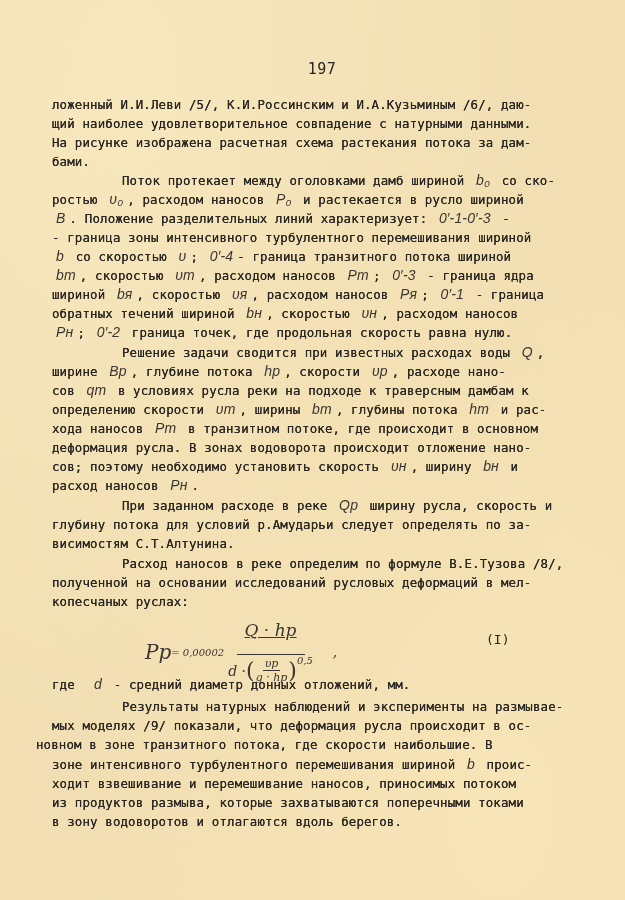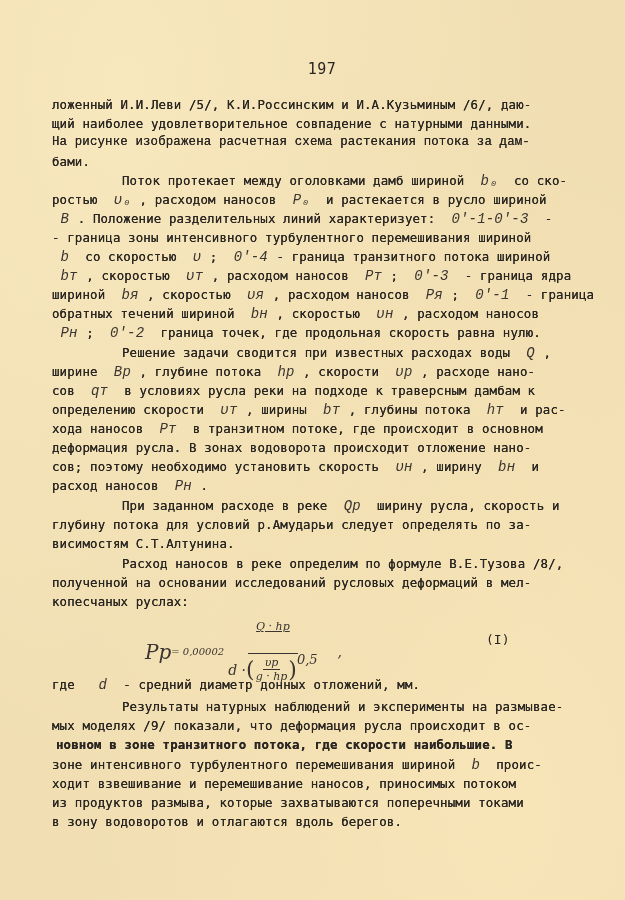--- a/index.html
+++ b/index.html
@@ -18,56 +18,56 @@
     position: absolute; top: 60px; left: 8px; width: 612px;
     text-align: center; font-size: 15px; letter-spacing: 0.5px; padding-left: 8px;
   }
   .line {
     position: absolute; left: 52px;
     font-size: 12.4px; line-height: 19px; white-space: pre;
     letter-spacing: 0.15px;
     text-shadow: 0 0 0.4px #2a2622;
   }
   .hw {
-    font-family: Liberation Mono, monospace;
+    font-family: Liberation Sans, sans-serif;
     font-style: italic; font-size: 14px; color: #3a3530;
     text-shadow: none;
   }
   .formula {
     position: absolute; top: 620px; left: 145px;
     display: flex; align-items: center;
     font-family: "DejaVu Serif", "Liberation Serif", serif;
     font-style: italic; color: #3a3530;
   }
   .formula .lhs { font-size: 20px; }
   .formula .coef { font-size: 10px; margin-right: 4px; }
   .frac { display: inline-flex; flex-direction: column; align-items: center; }
-  .frac .num { font-size: 11px; padding: 0 8px 20px; border-bottom: 1px solid #3a3530; text-decoration: underline; }
+  .frac .num { font-size: 17px; padding: 0 8px 14px; border-bottom: 1px solid #3a3530; text-decoration: underline; }
   .frac .den { font-size: 14px; padding-top: 2px; display: flex; align-items: center; }
   .inner-frac { display: inline-flex; flex-direction: column; align-items: center; font-size: 11px; margin: 0 1px; }
   .inner-frac .n { border-bottom: 1px solid #3a3530; padding: 0 2px; }
   .paren { font-size: 22px; font-style: normal; }
-  .exp { font-size: 13px; vertical-align: super; position: relative; top: -10px; }
+  .exp { font-size: 10px; vertical-align: super; position: relative; top: -10px; }
   .comma { margin-left: 20px; font-size: 14px; }
   .eqnum {
     position: absolute; top: 632px; left: 486px;
     font-family: "DejaVu Sans Mono", "Liberation Mono", monospace;
     font-size: 13px; color: #2a2622;
   }
 </style>
 </head>
 <body>
 
 <div>
   <div class="page-number">197</div>
 
   <div id="body-lines">
       <div class="line" style="top: 95px; left: 52px;">ложенный И.И.Леви /5/, К.И.Россинским и И.А.Кузьминым /6/, даю-</div>
       <div class="line" style="top: 114px; left: 52px;">щий наиболее удовлетворительное совпадение с натурными данными.</div>
-      <div class="line" style="top: 133px; left: 52px; font-family: Liberation Mono, monospace;">На рисунке изображена расчетная схема растекания потока за дам-</div>
+      <div class="line" style="top: 133px; left: 52px;">На рисунке изображена расчетная схема растекания потока за дам-</div>
       <div class="line" style="top: 152px; left: 52px;">бами.</div>
       <div class="line" style="top: 171px; left: 122px;">Поток протекает между оголовками дамб шириной <span class="hw"> b₀ </span> со ско-</div>
       <div class="line" style="top: 190px; left: 52px;">ростью <span class="hw"> υ₀ </span>, расходом наносов <span class="hw"> P₀ </span> и растекается в русло шириной</div>
       <div class="line" style="top: 209px; left: 52px;"><span class="hw"> B </span>. Положение разделительных линий характеризует: <span class="hw"> 0′-1-0′-3 </span> -</div>
       <div class="line" style="top: 228px; left: 52px;">- граница зоны интенсивного турбулентного перемешивания шириной</div>
       <div class="line" style="top: 247px; left: 52px;"><span class="hw"> b </span> со скоростью <span class="hw"> υ </span>; <span class="hw"> 0′-4 </span>- граница транзитного потока шириной</div>
       <div class="line" style="top: 266px; left: 52px;"><span class="hw"> bт </span>, скоростью <span class="hw"> υт </span>, расходом наносов <span class="hw"> Pт </span>; <span class="hw"> 0′-3 </span> - граница ядра</div>
       <div class="line" style="top: 285px; left: 52px;">шириной <span class="hw"> bя </span>, скоростью <span class="hw"> υя </span>, расходом наносов <span class="hw"> Pя </span>; <span class="hw"> 0′-1 </span> - граница</div>
       <div class="line" style="top: 304px; left: 52px;">обратных течений шириной <span class="hw"> bн </span>, скоростью <span class="hw"> υн </span>, расходом наносов</div>
       <div class="line" style="top: 323px; left: 52px;"><span class="hw"> Pн </span>; <span class="hw"> 0′-2 </span> граница точек, где продольная скорость равна нулю.</div>
@@ -81,21 +81,21 @@
       <div class="line" style="top: 476px; left: 52px;">расход наносов <span class="hw"> Pн </span>.</div>
       <div class="line" style="top: 496px; left: 122px;">При заданном расходе в реке <span class="hw"> Qр </span> ширину русла, скорость и</div>
       <div class="line" style="top: 515px; left: 52px;">глубину потока для условий р.Амударьи следует определять по за-</div>
       <div class="line" style="top: 534px; left: 52px;">висимостям С.Т.Алтунина.</div>
       <div class="line" style="top: 554px; left: 122px;">Расход наносов в реке определим по формуле В.Е.Тузова /8/,</div>
       <div class="line" style="top: 573px; left: 52px;">полученной на основании исследований русловых деформаций в мел-</div>
       <div class="line" style="top: 592px; left: 52px;">копесчаных руслах:</div>
       <div class="line" style="top: 675px; left: 52px;">где  <span class="hw"> d </span> - средний диаметр донных отложений, мм.</div>
       <div class="line" style="top: 697px; left: 122px;">Результаты натурных наблюдений и эксперименты на размывае-</div>
       <div class="line" style="top: 716.2px; left: 52px;">мых моделях /9/ показали, что деформация русла происходит в ос-</div>
-      <div class="line" style="top: 735.4px; left: 56px; font-weight: bold;">новном в зоне транзитного потока, где скорости наибольшие. В</div>
+      <div class="line" style="top: 735.4px; left: 36px;">новном в зоне транзитного потока, где скорости наибольшие. В</div>
       <div class="line" style="top: 754.6px; left: 52px;">зоне интенсивного турбулентного перемешивания шириной <span class="hw"> b </span> проис-</div>
       <div class="line" style="top: 773.8px; left: 52px; text-align: right;">ходит взвешивание и перемешивание наносов, приносимых потоком</div>
       <div class="line" style="top: 793px; left: 52px;">из продуктов размыва, которые захватываются поперечными токами</div>
       <div class="line" style="top: 812.2px; left: 52px;">в зону водоворотов и отлагаются вдоль берегов.</div>
     </div>
 
   <div class="formula">
     <span class="lhs">Pр</span>
     <span class="coef">= 0,00002</span>
     <span class="frac">

